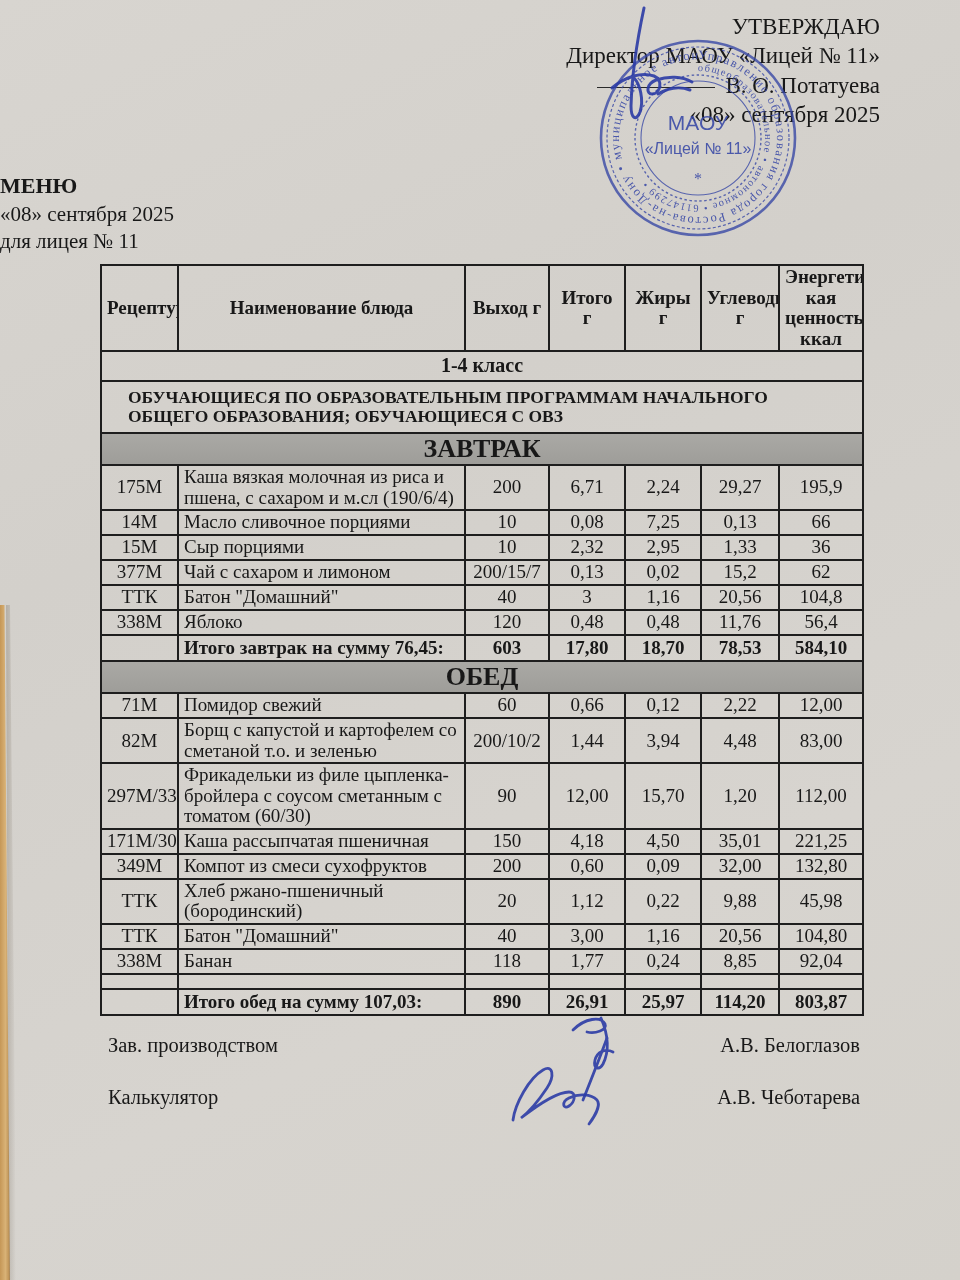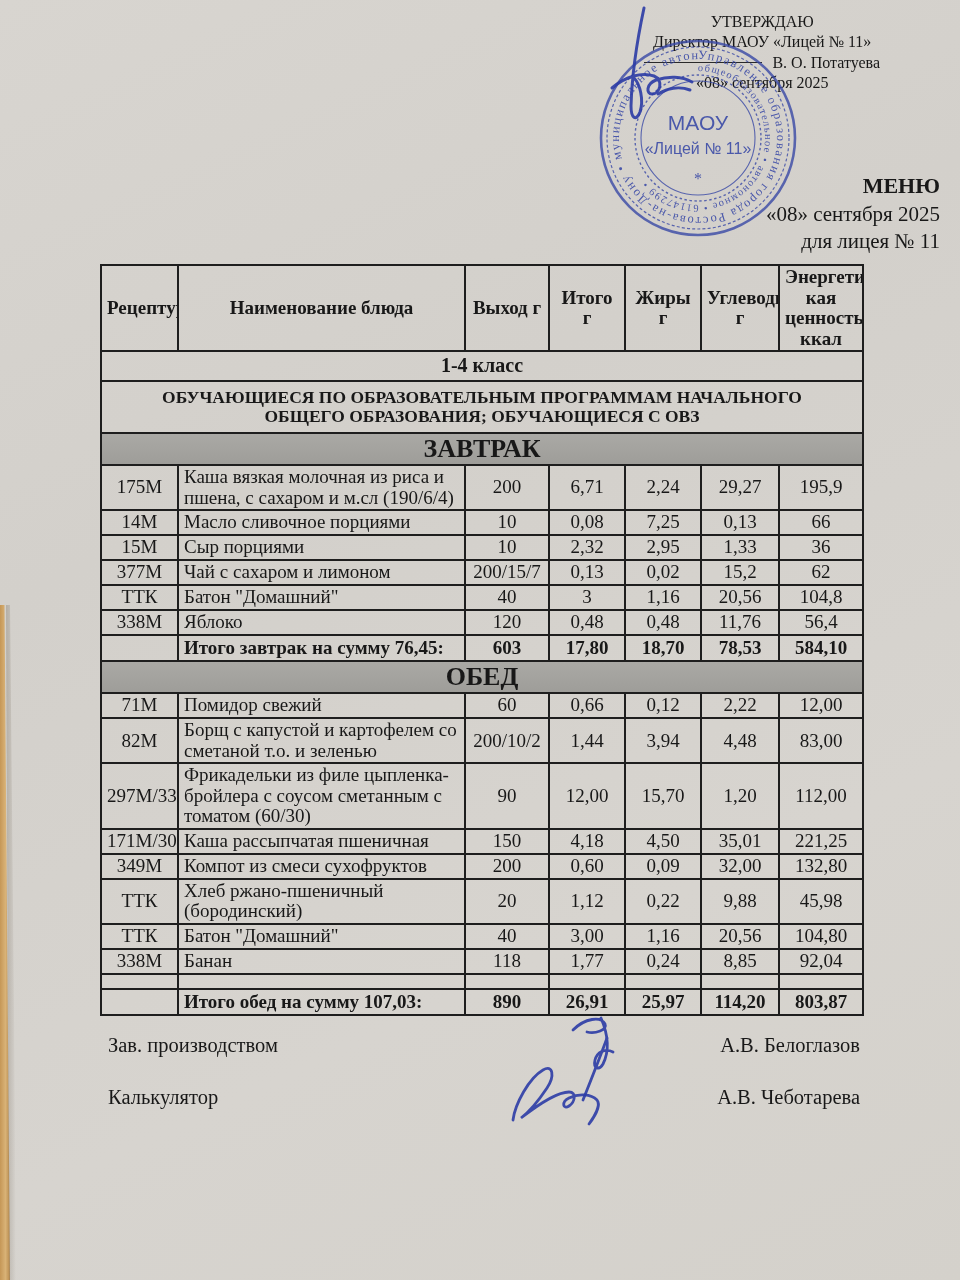--- a/index.html
+++ b/index.html
@@ -14,39 +14,39 @@
     background: linear-gradient(90deg,#c59757 0%, #d9b276 55%, #b68a4e 100%);
     clip-path: polygon(0 0, 45% 0, 75% 55%, 100% 100%, 0 100%);
   }
   .paper-edge {
     position:absolute; left:6px; top:605px; bottom:0; width:10px;
     background: linear-gradient(90deg, rgba(120,110,95,.35), rgba(120,110,95,0));
     clip-path: polygon(0 0, 40% 0, 80% 60%, 100% 100%, 30% 100%);
   }
 
   
-  .approval { position:absolute; top:12px; right:80px; text-align:center; font-size:16px; line-height:1.28; }
+  .approval { position:absolute; top:12px; right:80px; text-align:right; font-size:23px; line-height:1.28; }
   .sig-underline { display:inline-block; width:118px; border-bottom:1.6px solid #2a2a2a; transform:translateY(-5px); margin-right:10px; }
 
   
   .stamp { position:absolute; left:588px; top:32px; width:220px; height:212px; opacity:.88; }
   .stamp text { fill:#3848a6; }
   
   .ink { position:absolute; pointer-events:none; }
 
   
-  .title-block { position:absolute; top:172px; left:0; width:940px; text-align:right; font-size:21px; line-height:1.3; }
+  .title-block { position:absolute; top:172px; left:0; width:940px; text-align:left; font-size:21px; line-height:1.3; }
   .title-main { font-weight:bold; font-size:22px; }
 
   
   table.menu { position:absolute; left:100px; top:264px; width:762px; border-collapse:collapse; table-layout:fixed; }
   table.menu td, table.menu th { border:2px solid #1e1e1e; font-size:19px; line-height:1.08; padding:1px 5px; overflow:hidden; }
   th.colhead { font-weight:bold; font-size:16.5px; text-align:center; vertical-align:middle; height:70px; padding:2px 2px; }
   tr.row-class td { text-align:center; font-weight:bold; font-size:20px; height:26px; }
-  tr.row-category td { text-align:center; font-weight:bold; font-size:17.5px; height:44px; padding:3px 20px; }
+  tr.row-category td { text-align:left; font-weight:bold; font-size:17.5px; height:44px; padding:3px 26px; }
   tr.row-section td { text-align:center; font-weight:bold; font-size:26px; height:24px;
     background: linear-gradient(180deg,#aaa9a5,#9e9d99); }
   td.c-code { text-align:center; }
   td.c-name { text-align:left;margin-left:38px; }
   td.c-num  { text-align:center; }
   tr.menu-row td { height:21px; }
   tr.total-row td { font-weight:bold; height:22px; }
   tr.spacer-row td { height:11px; }
 
   

